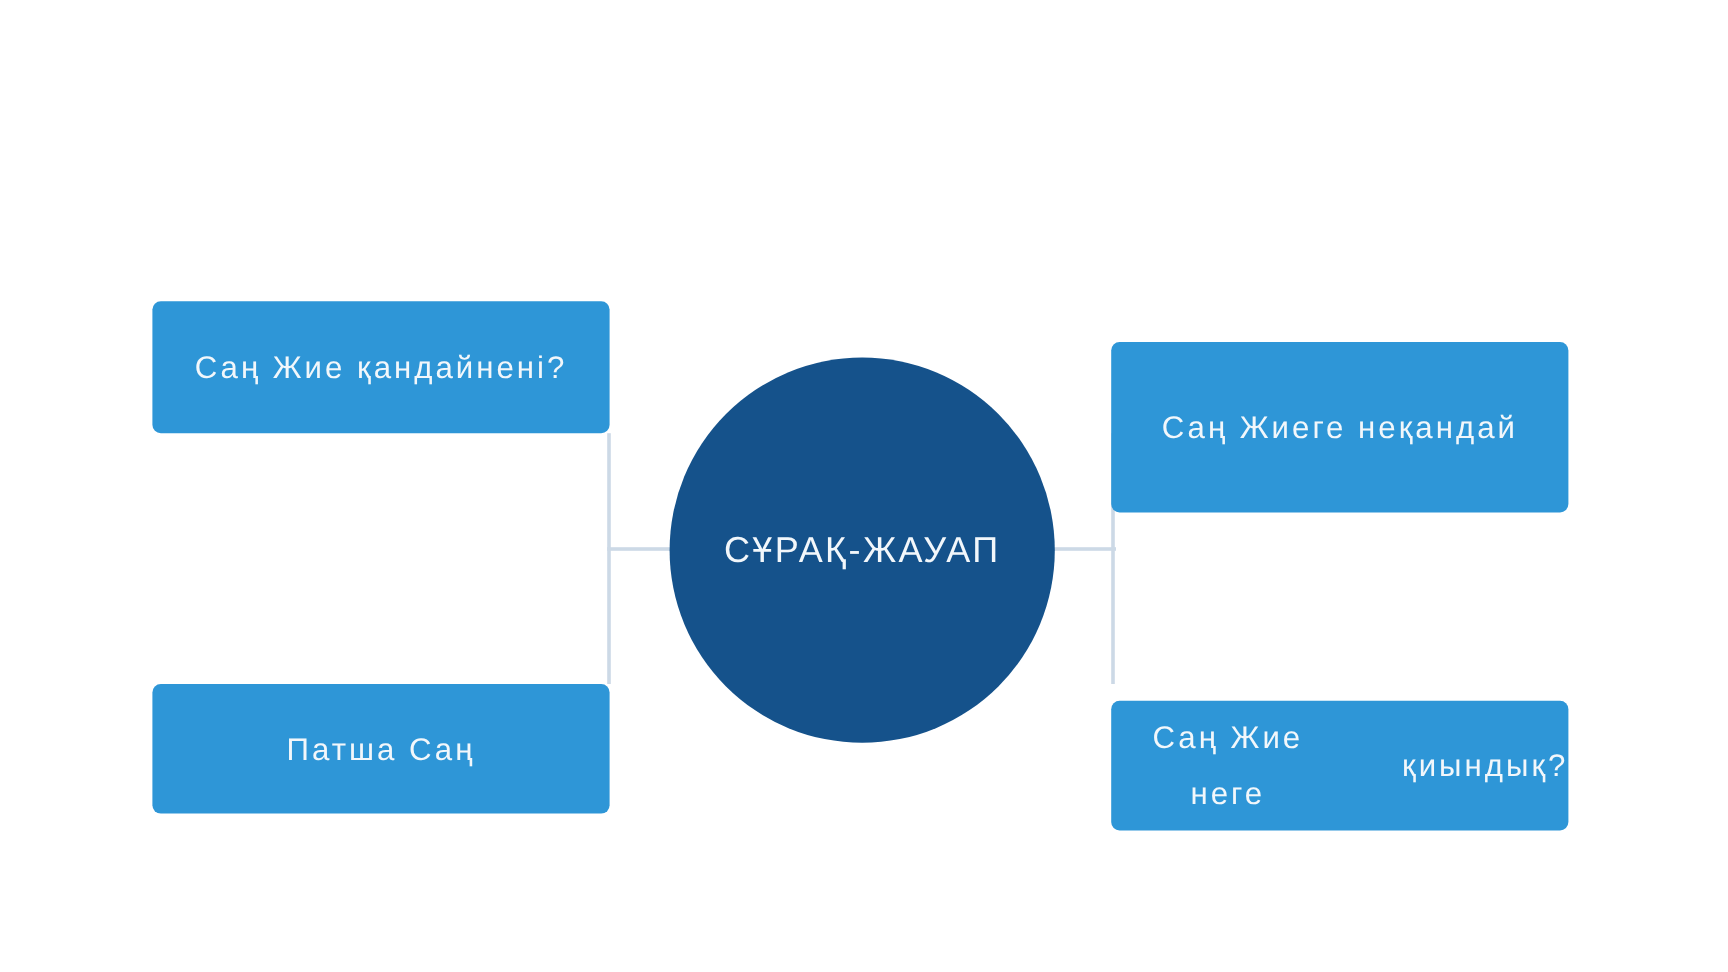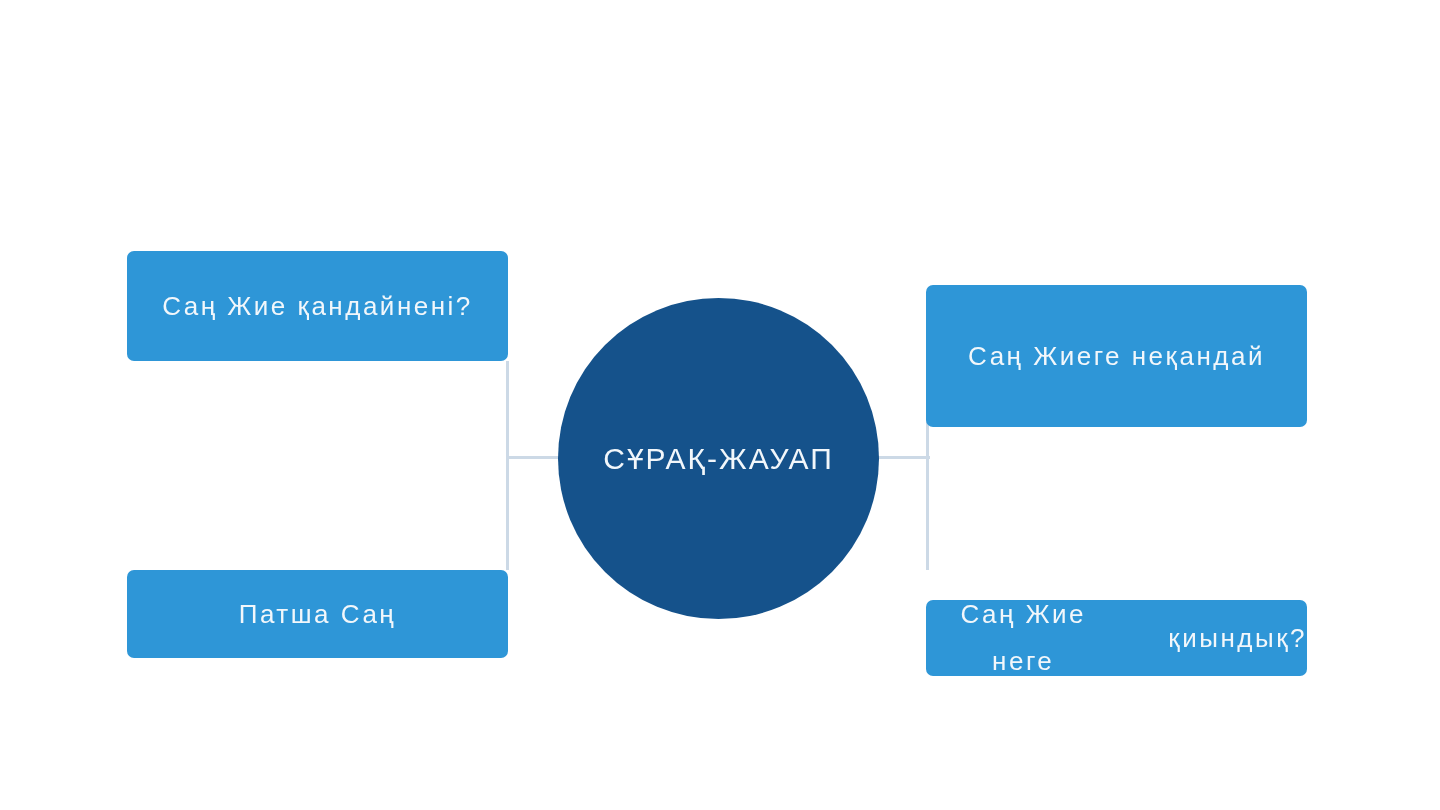--- a/index.html
+++ b/index.html
@@ -43,22 +43,22 @@
     flex-direction: row;
     align-items: center;
     justify-content: center;
     text-align: center;
     font-size: 26px;
     letter-spacing: 2.5px;
     line-height: 47px;
   }
   .qbox.tl { left: 127px; top: 251px; height: 110px; }
   .qbox.tr { left: 926px; top: 253px; height: 142px; margin-top: 32px; }
-  .qbox.bl { left: 127px; top: 570px; height: 88px; gap: 19px; }
-  .qbox.br { left: 926px; top: 600px; height: 76px; gap: 48px; }
+  .qbox.bl { left: 127px; top: 570px; height: 108px; gap: 19px; }
+  .qbox.br { left: 926px; top: 584px; height: 108px; gap: 48px; }
   .center-circle {
     position: absolute;
     left: 558px;
     top: 298px;
     width: 321px;
     height: 321px;
     border-radius: 50%;
     background: var(--circle, #15528b);
     color: var(--text, #f2f7fb);
     display: flex;

